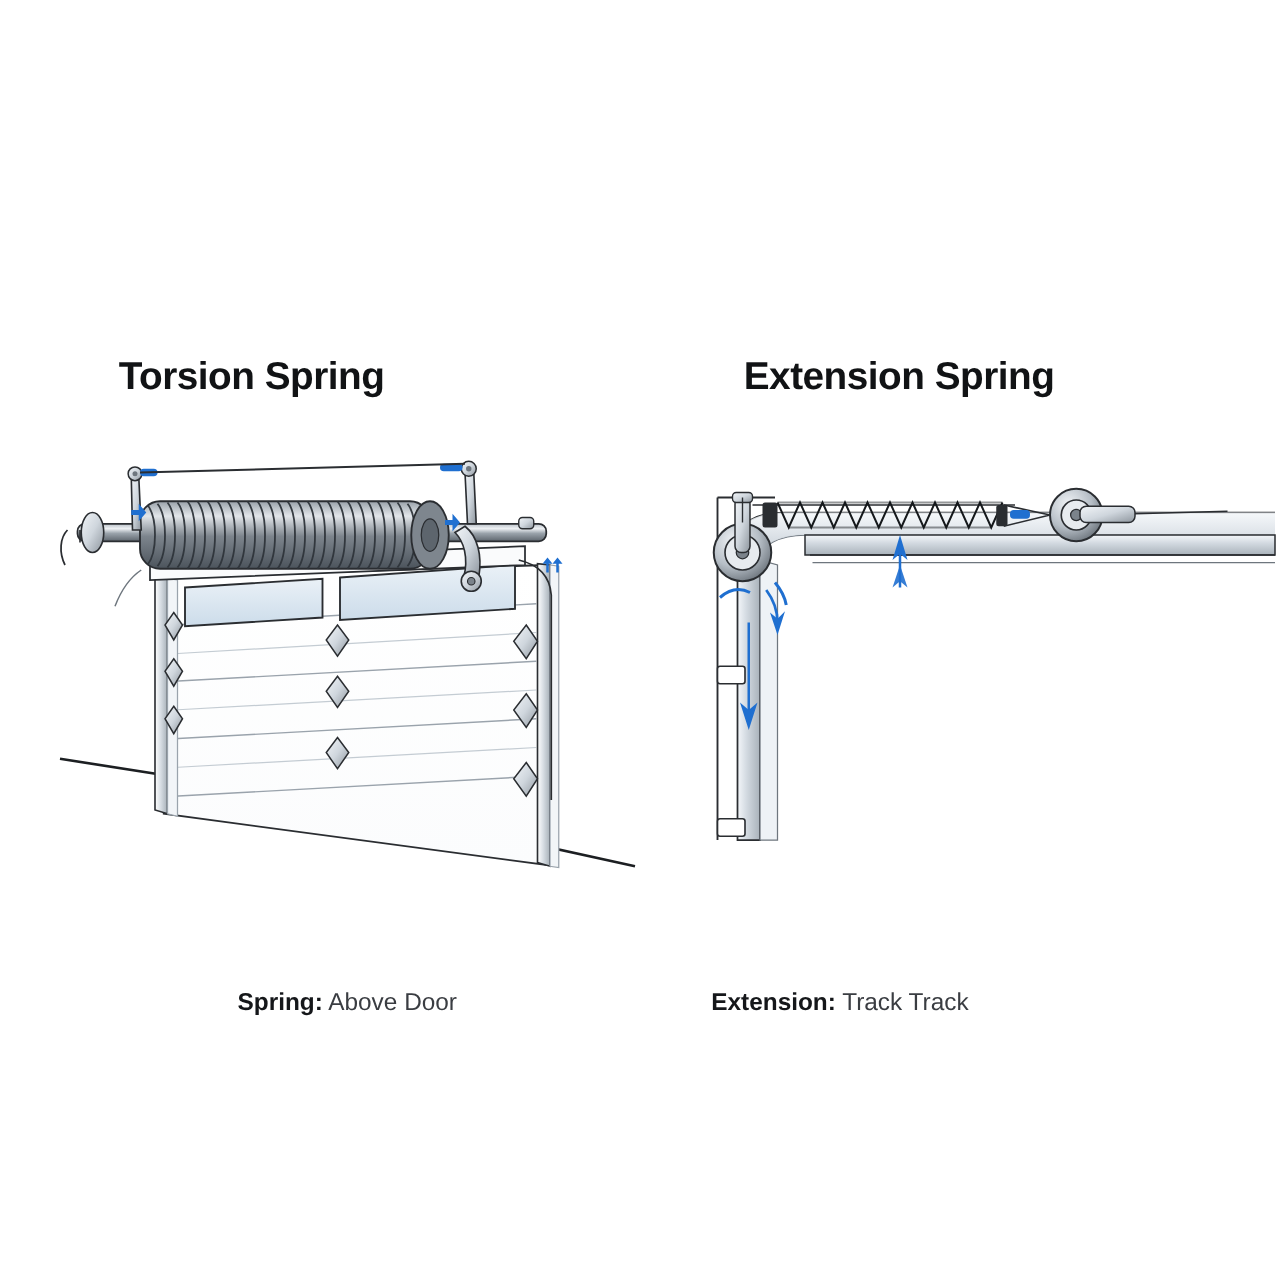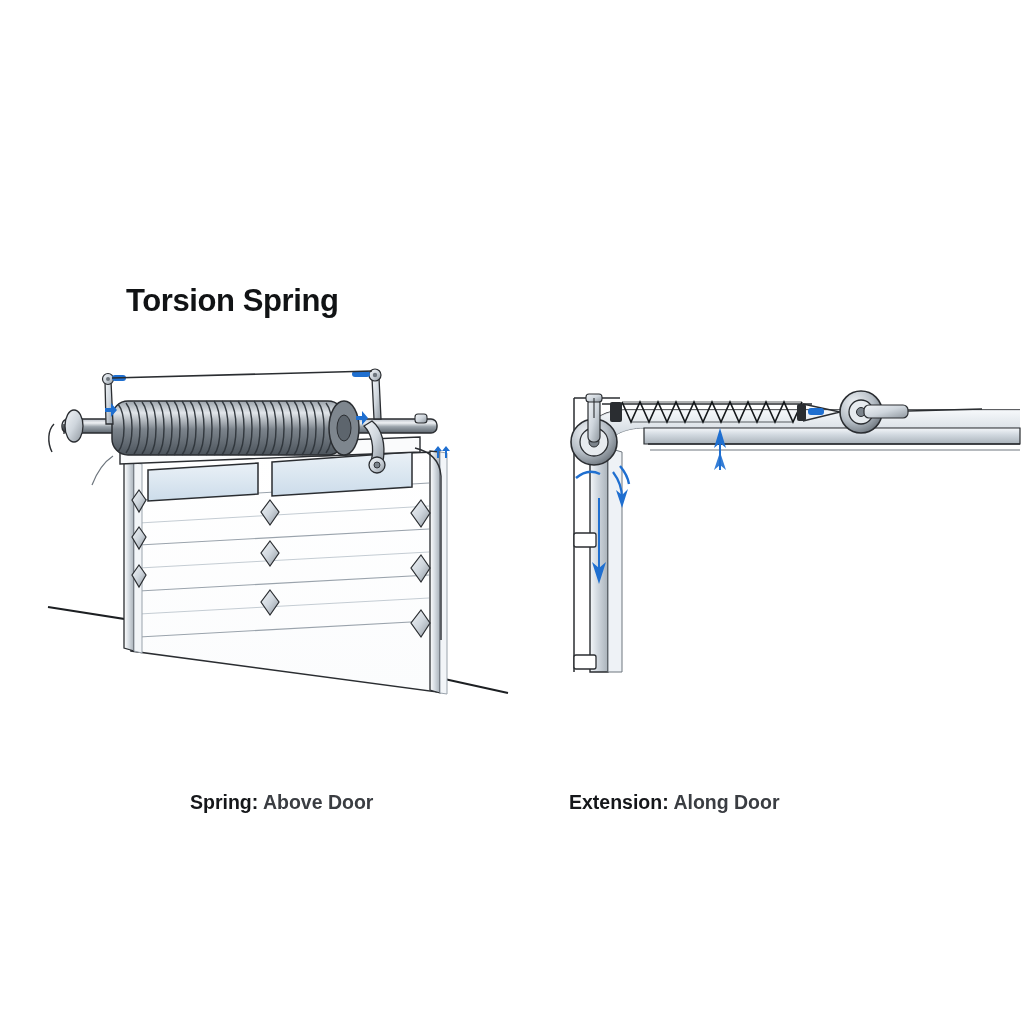--- a/index.html
+++ b/index.html
@@ -17,34 +17,33 @@
   #panel-extension{left:512px;}
 
   .panel-title{
     position:absolute;
     font-size:31px;
     font-weight:700;
     letter-spacing:-0.4px;
     color:#111315;
     white-space:nowrap;
     line-height:1;
-    margin-left:31px;
   }
   #title-torsion{left:95px;top:285px;}
   #title-extension{left:83px;top:285px;}
 
   .caption{
     position:absolute;
     font-size:19.5px;
     color:#2b2d30;
     white-space:nowrap;
     line-height:1;
   }
   .caption .cap-strong{font-weight:700;color:#15171a;}
-  .caption .cap-rest{font-weight:700;color:#3a3d42;}
+  .caption .cap-rest{font-weight:400;color:#3a3d42;}
   #caption-torsion{left:190px;top:793px;}
   #caption-extension{left:57px;top:793px;}
 
   svg.art{position:absolute;left:0;top:0;width:512px;height:1024px;overflow:visible;}
 </style>
 </head>
 <body>
 
 <div id="stage">
 
@@ -228,20 +227,21 @@
       </g>
     </svg>
 
     <div class="caption" id="caption-torsion">
       <span class="cap-strong">Spring:</span><span class="cap-rest"> Above Door</span>
     </div>
   </div>
 
   <div class="panel" id="panel-extension">
 
+    <div class="panel-title" id="title-extension">Extension Spring</div>
 
     <svg class="art" viewBox="0 0 512 1024">
       <defs>
         <linearGradient id="trackGrad" x1="0" y1="0" x2="0" y2="1">
           <stop offset="0%" stop-color="#f4f7fa"></stop>
           <stop offset="40%" stop-color="#d3dae1"></stop>
           <stop offset="100%" stop-color="#a9b2ba"></stop>
         </linearGradient>
         <linearGradient id="trackGradV" x1="0" y1="0" x2="1" y2="0">
           <stop offset="0%" stop-color="#f4f7fa"></stop>
@@ -333,17 +333,17 @@
       </g>
       <g>
         <path d="M 101 472 C 107 480 110 490 110 498" fill="none" stroke="#1f6fd0" stroke-width="2.2"></path>
         <path d="M 110 508 L 104 490 L 110 495 L 116 489 Z" fill="#1f6fd0"></path>
         <path d="M 64 478 C 72 471 80 470 88 474" fill="none" stroke="#1f6fd0" stroke-width="2.4"></path>
         <path d="M 108 466 C 113 472 116 478 117 484" fill="none" stroke="#1f6fd0" stroke-width="2.4"></path>
       </g>
     </svg>
 
     <div class="caption" id="caption-extension">
-      <span class="cap-strong">Extension:</span><span class="cap-rest"> Along Door</span>
+      <span class="cap-strong">Extension:</span><span class="cap-rest"> Track Track</span>
     </div>
   </div>
 
 </div>
 
 </body></html>

